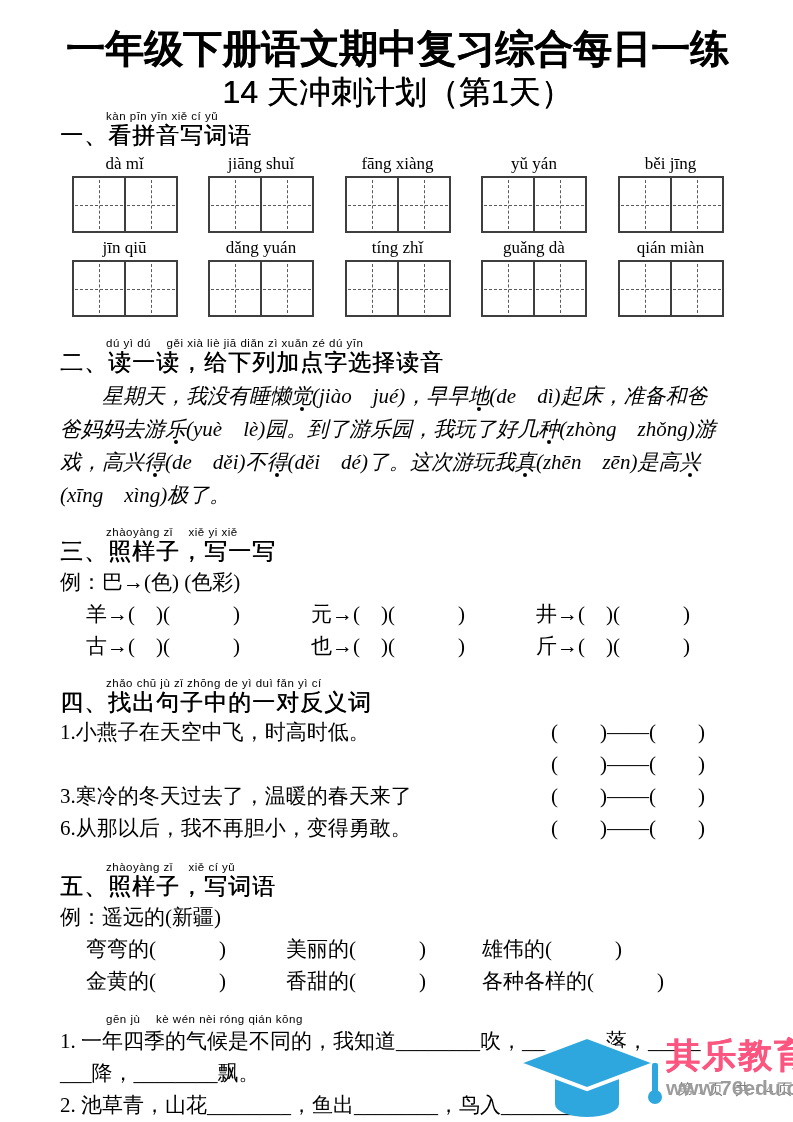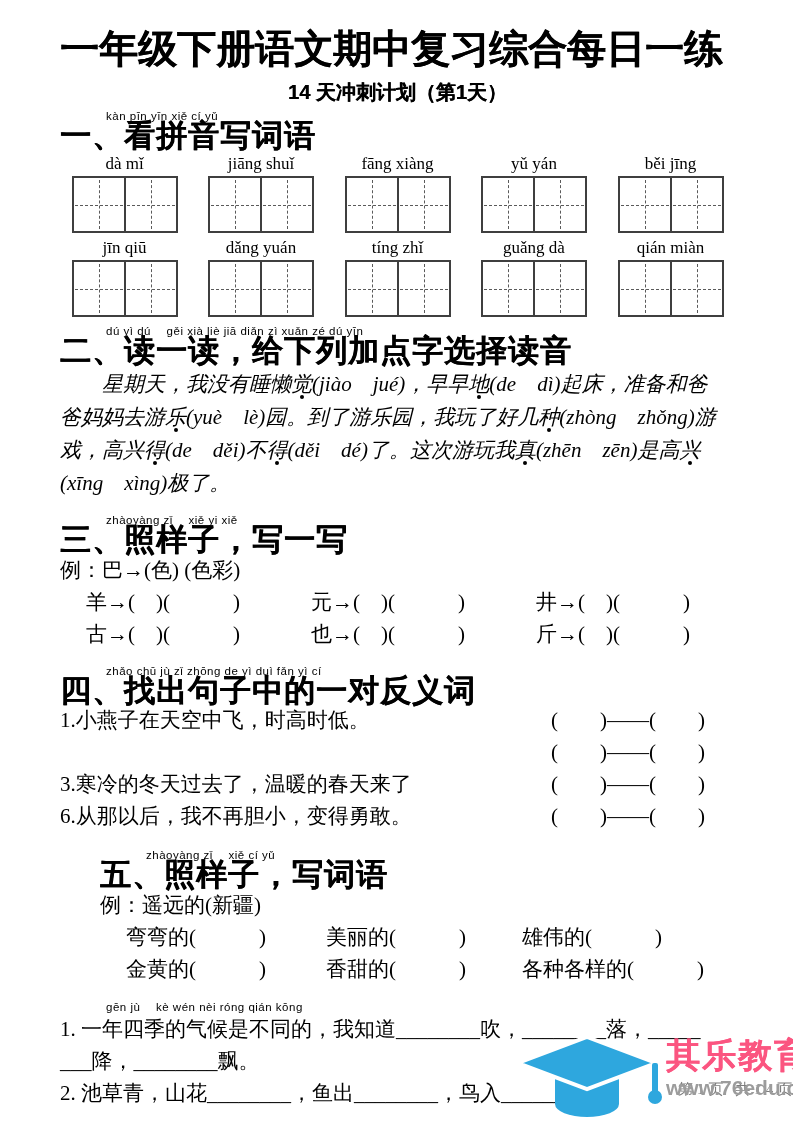--- a/index.html
+++ b/index.html
@@ -4,36 +4,36 @@
 <style>
   html,body { margin:0; padding:0; background:#e9e9e9; }
   .page {
     position:relative; width:793px; height:1122px; margin:0 auto;
     background:#ffffff; overflow:hidden; color:#000;
     font-family:"Liberation Serif", serif;
   }
   .inner { padding:26px 58px 0 60px; }
 
   .title {
-    margin:0; 
+    margin:0; text-align:center;
     font-family:"Liberation Sans", sans-serif; font-weight:900; font-size:39px; line-height:46px;
     text-shadow:0.6px 0 0 #000;
   }
   .subtitle {
     margin:6px 0 4px; text-align:center;
-    font-family:"Liberation Sans", sans-serif; font-weight:700; font-size:20px; line-height:28px;
+    font-family:"Liberation Sans", sans-serif; font-weight:400; font-size:32px; line-height:28px;
     text-shadow:0.3px 0 0 #000;
   }
 
   .sec-pinyin {
     font-family:"Liberation Sans", sans-serif; font-size:11.5px; line-height:12px;
     margin-left:46px; letter-spacing:0.5px; white-space:pre;
   }
   .sec-title {
-    font-family:"Liberation Sans", sans-serif; font-weight:700; font-size:31px; line-height:27px;
+    font-family:"Liberation Sans", sans-serif; font-weight:400; font-size:23px; line-height:27px;
     text-shadow:0.4px 0 0 #000; letter-spacing:1px;
   }
 
   
   .pz-row { display:flex; justify-content:space-between; margin-top:5px; }
   .pz-col { width:129px; }
   .pz-label { text-align:center; font-size:17px; line-height:20px; height:20px; white-space:nowrap; }
   .tzg { width:106px; height:57px; margin:2px auto 0; border:2px solid #3f3f3f; box-sizing:border-box; display:flex; background:#fff; }
   .cell { flex:1; position:relative; }
   .cell + .cell { border-left:2px solid #3f3f3f; }
@@ -54,24 +54,24 @@
   .example { font-size:21px; line-height:31px; margin-top:2px; }
   .fill-row { display:flex; font-size:21px; line-height:32px; padding-left:26px; }
   .s3-row span:nth-child(-n+2) { width:225px; }
   .s5-row span:nth-child(1) { width:200px; }
   .s5-row span:nth-child(2) { width:196px; }
   .s4-row { display:flex; font-size:21px; line-height:32px; }
   .s4-ans { margin-left:auto; margin-right:30px; white-space:pre; }
   .s6-line { font-size:21px; line-height:32px; }
 
   #sec1 { margin-top:4px; }
-  #sec2 { margin-top:8px; }
+  #sec2 { margin-top:20px; }
   #sec3 { margin-top:14px; }
   #sec4 { margin-top:15px; }
-  #sec5 { margin-top:17px;margin-left:40px; }
+  #sec5 { margin-top:17px; }
   #sec6 { margin-top:16px; }
 
   
   .logo { position:absolute; left:514px; top:1034px; display:flex; align-items:flex-start; z-index:5; }
   .cap-wrap { width:150px; height:92px; flex:0 0 auto; }
   .logo-text { margin-left:2px; position:relative; }
   .brand {
     font-family:"Liberation Sans", sans-serif; font-weight:900; font-size:34px; line-height:42px;
     letter-spacing:2px; white-space:nowrap; text-shadow:0.5px 0 0 currentColor;
   }

